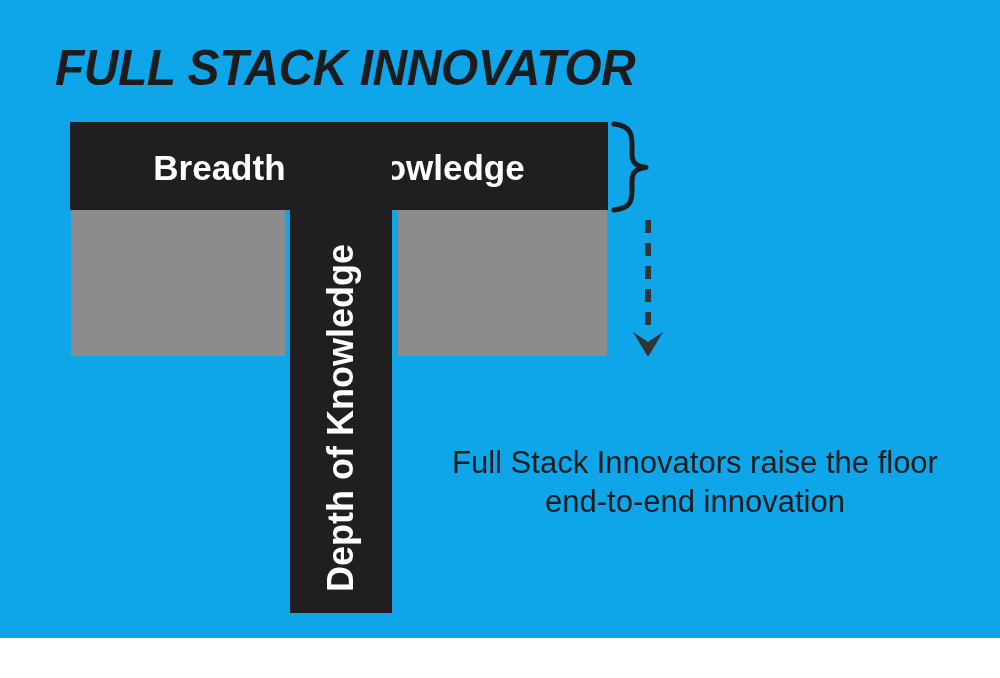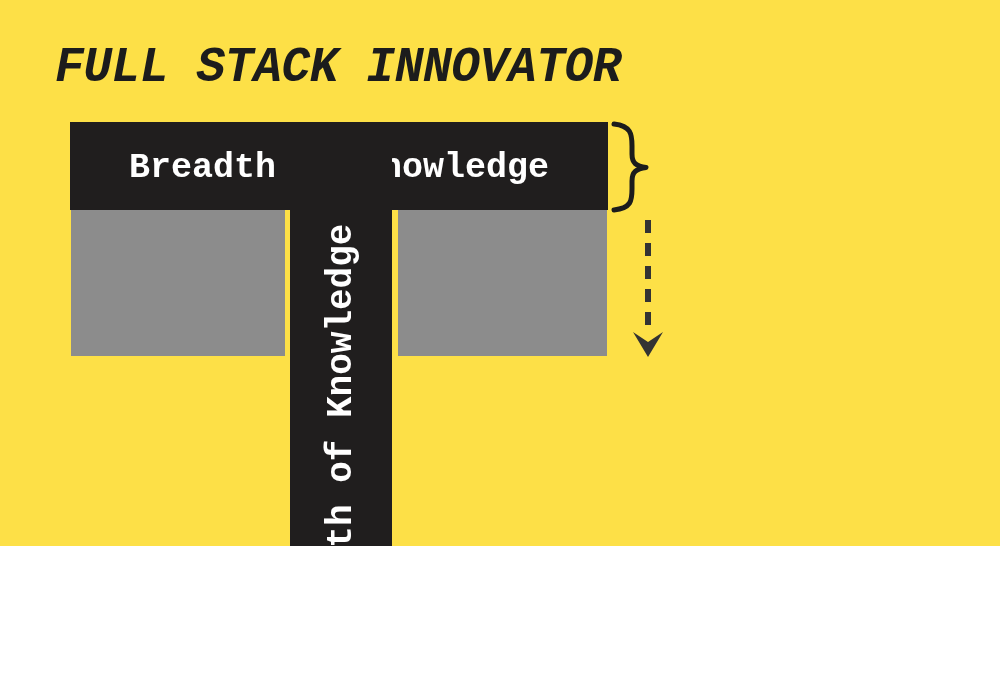--- a/index.html
+++ b/index.html
@@ -1,22 +1,22 @@
 <!DOCTYPE html>
 <html style="--bar_black: #201e1e; --gray_fill: #8c8c8c; --text_white: #ffffff; --ink: #1c1c1c; --arrow_gray: #333333;"><head>
 <meta charset="utf-8">
 <style>
   html, body { margin: 0; padding: 0; background: #ffffff; }
   .canvas {
     position: relative;
     width: 1000px;
-    height: 546px;
-    background: #fde047;
+    height: 638px;
+    background: #0ea5e9;
     overflow: hidden;
-    font-family: Liberation Mono, monospace;
+    font-family: Liberation Sans, sans-serif;
   }
   .title {
     position: absolute;
     left: 55px;
     top: 40px;
     width: 600px;
     font-size: 48px;
     font-weight: 700;
     font-style: italic;
     letter-spacing: -0.5px;
@@ -114,15 +114,17 @@
   <svg class="brace-svg" viewBox="0 0 55 102">
     <path d="M 9 8 C 26 10, 27 18, 27 30 L 27 38 C 27 47, 31 50, 41 51.5 C 31 53, 27 56, 27 65 L 27 73 C 27 85, 26 92, 9 94" fill="none" stroke="#1c1c1c" stroke-width="5" stroke-linecap="round" stroke-linejoin="round"></path>
   </svg>
 
   <svg class="arrow-svg" viewBox="0 0 38 148">
     <line x1="18" y1="6" x2="18" y2="118" stroke="#333333" stroke-width="6" stroke-dasharray="13 10"></line>
     <path d="M 3 118 L 18 128 L 33 118 L 18 143 Z" fill="#333333"></path>
   </svg>
 
   <div class="caption">
+    <div>Full Stack Innovators raise the floor</div>
+    <div>end-to-end innovation</div>
   </div>
 
 </div>
 
 </body></html>

